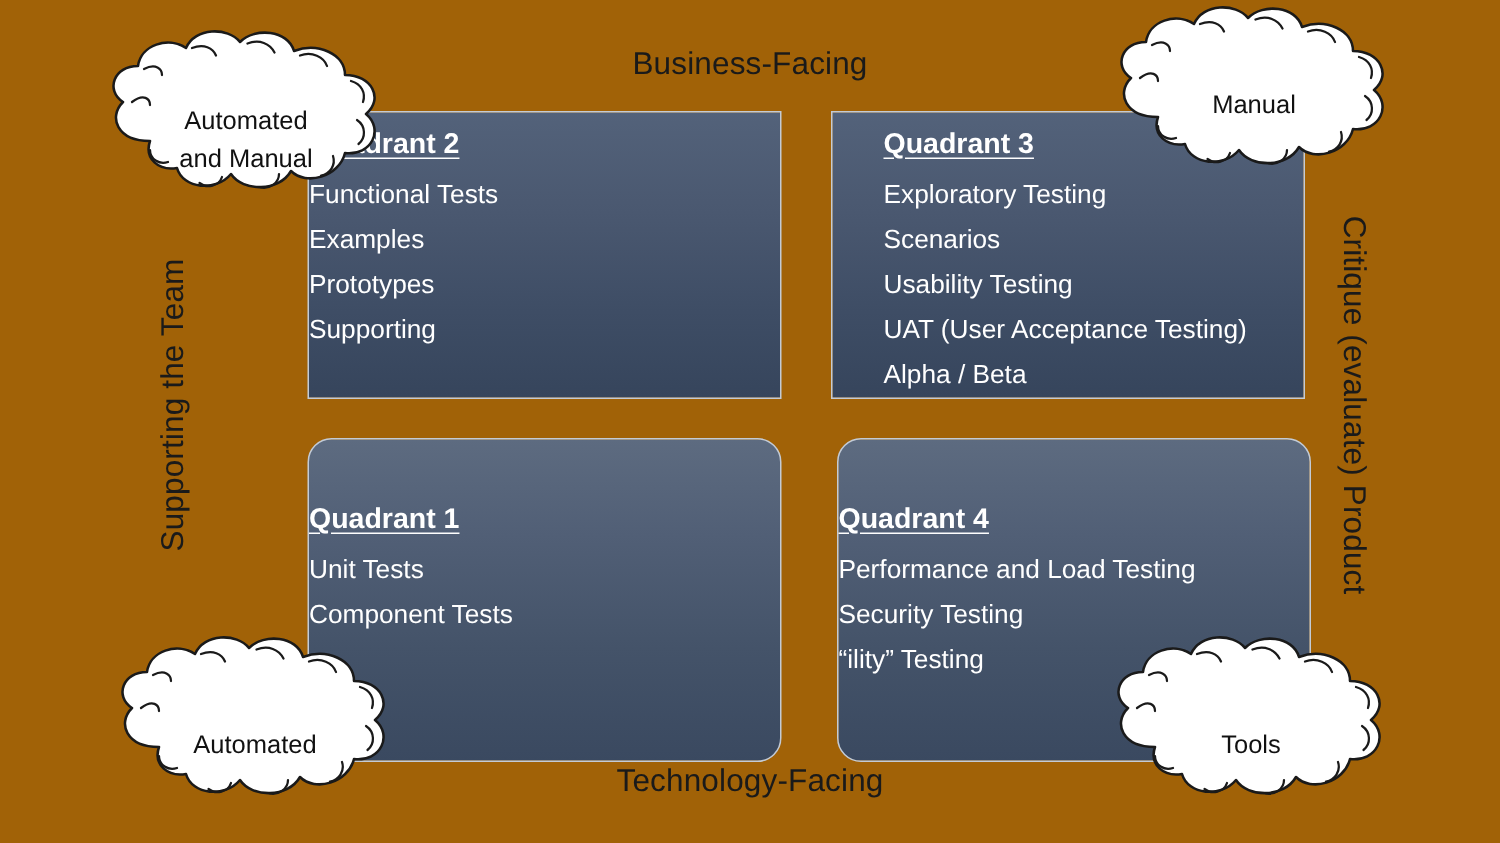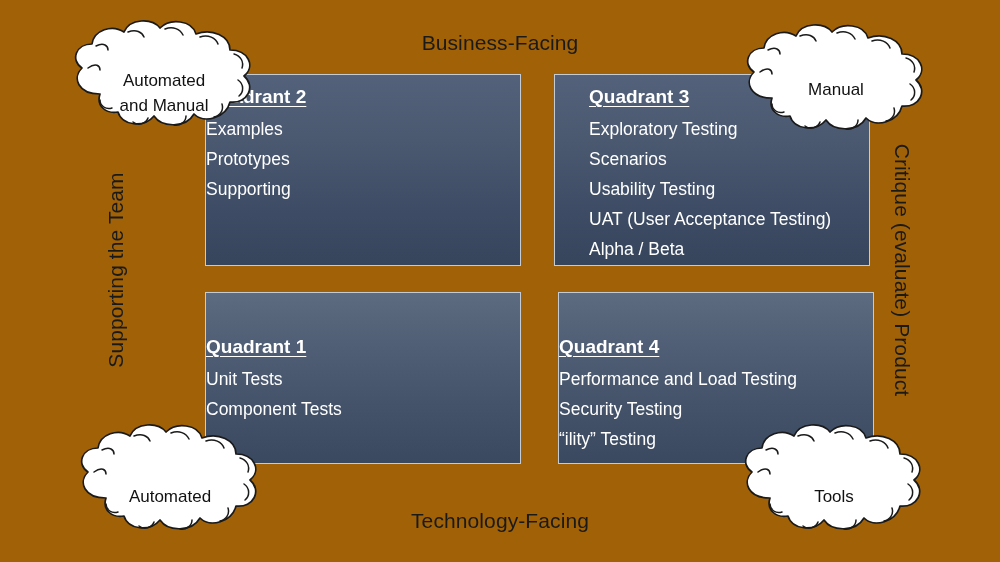--- a/index.html
+++ b/index.html
@@ -72,22 +72,23 @@
   .q-top {
     background: linear-gradient(to bottom, #53627a 0%, #4a5870 35%, #3e4d65 70%, #36455c 100%);
     top: 74px;
     height: 192px;
     justify-content: flex-start;
     padding-top: 8px;
   }
   .q-bottom {
     background: linear-gradient(to bottom, #5d6b80 0%, #515f76 30%, #445369 65%, #3a4960 100%);
     top: 292px;
-    height: 172px;
+    height: 216px;
     justify-content: flex-start;
+    border-radius: 16px;
   }
   #quadrant-2 { left: 167px; width: 316px; }
   #quadrant-3 { left: 516px; width: 316px; padding-left: 34px; }
   #quadrant-1 { left: 167px; width: 316px; padding-top: 40px; }
   #quadrant-4 { left: 520px; width: 316px; padding-top: 40px; }
 
   .q-title {
     font-size: 19px;
     font-weight: bold;
     text-decoration: underline;
@@ -111,21 +112,21 @@
     left: 0;
     width: 100%;
     text-align: center;
     font-size: 17px;
     line-height: 25px;
     color: #111111;
     white-space: pre-line;
     pointer-events: none;
   }
   #cloud-top-left   { left: 66px;  top: 20px;  }
-  #cloud-top-right  { left: 738px; top: 24px;  }
+  #cloud-top-right  { left: 738px; top: 4px;  }
   #cloud-bot-left   { left: 72px;  top: 424px; }
   #cloud-bot-right  { left: 736px; top: 424px; }
 
   #cloud-top-left .cloud-text  { top: 48px; }
   #cloud-top-right .cloud-text { top: 53px; }
   #cloud-bot-left .cloud-text  { top: 60px; }
   #cloud-bot-right .cloud-text { top: 60px; }
 </style>
 </head>
 <body>
@@ -135,20 +136,21 @@
   <div class="axis-label" id="label-top">Business-Facing</div>
 
   <div class="axis-label" id="label-bottom">Technology-Facing</div>
 
   <div class="axis-label" id="label-left">Supporting the Team</div>
 
   <div class="axis-label" id="label-right">Critique (evaluate) Product</div>
 
   <div class="quadrant q-top" id="quadrant-2">
     <div class="q-title">Quadrant 2</div>
+    <div class="q-item">Functional Tests</div>
     <div class="q-item">Examples</div>
     <div class="q-item">Prototypes</div>
     <div class="q-item">Supporting</div>
   </div>
 
   <div class="quadrant q-top" id="quadrant-3">
     <div class="q-title">Quadrant 3</div>
     <div class="q-item">Exploratory Testing</div>
     <div class="q-item">Scenarios</div>
     <div class="q-item">Usability Testing</div>

